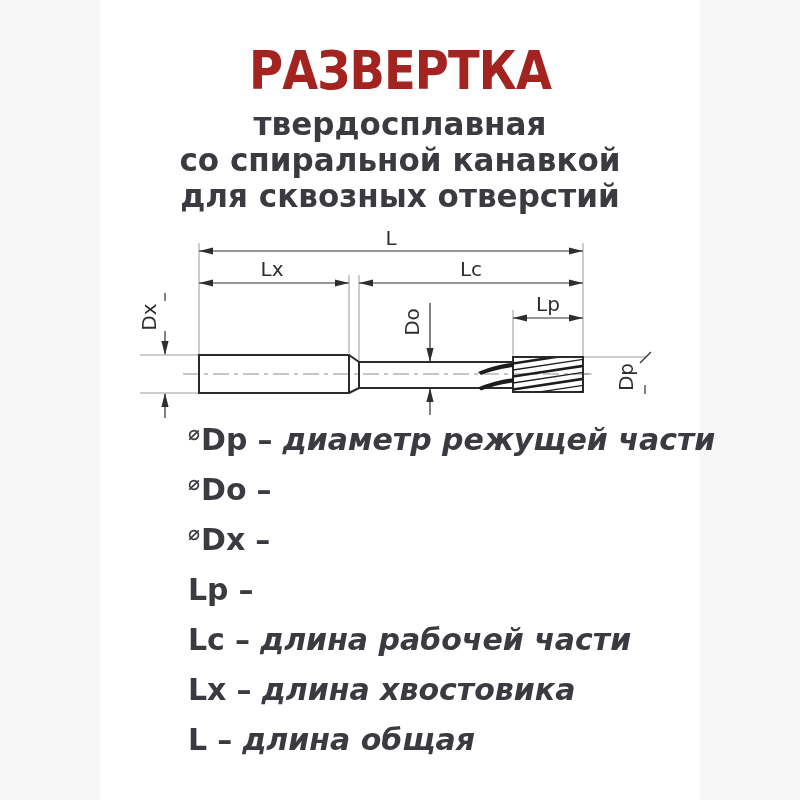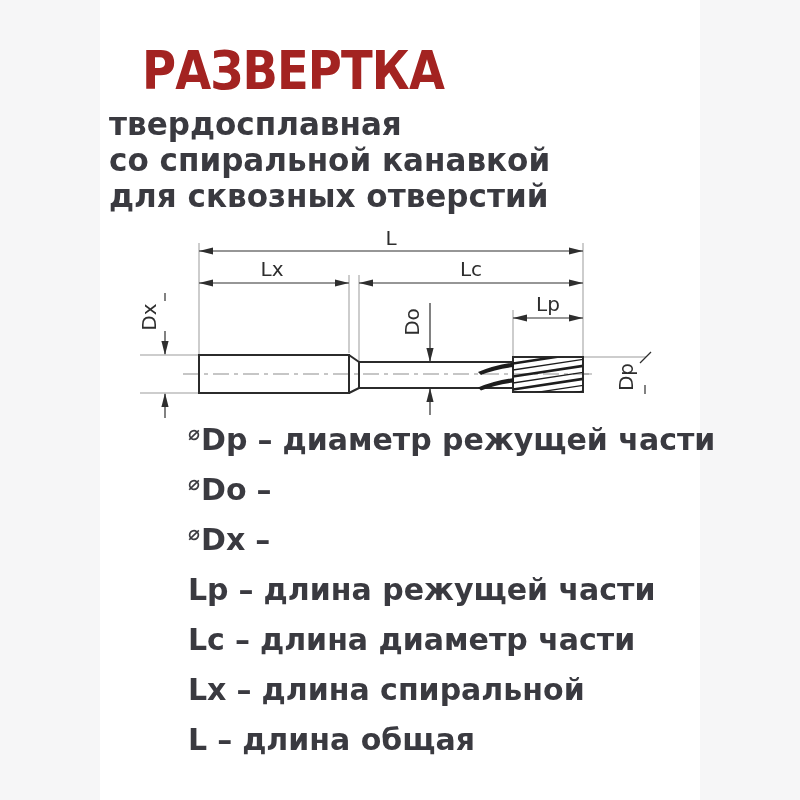--- a/index.html
+++ b/index.html
@@ -6,21 +6,21 @@
   body{
     width:800px;height:800px;
     background:#f6f6f7;
     font-family:"Liberation Sans",sans-serif;
     position:relative;
   }
   .canvas{position:absolute;left:0;top:0;width:800px;height:800px;background:#f6f6f7;overflow:hidden;}
   .content{
     position:absolute;left:100px;top:0;width:600px;height:800px;background:#ffffff;
   }
-  .header{position:absolute;top:44px;left:0;width:600px;text-align:left;}
+  .header{position:absolute;top:44px;left:0;width:600px;text-align:center;}
   .title{
     font-family:"DejaVu Sans","Liberation Sans",sans-serif;
     font-weight:bold;
     font-size:54px;
     color:#a32321;
     letter-spacing:-1px;
     transform:scaleX(0.86);
     transform-origin:50% 50%;
     line-height:1.0;
     white-space:nowrap;
@@ -54,21 +54,21 @@
     font-size:30px;
     white-space:nowrap;
   }
   .diam{
     font-size:20px;
     position:relative;
     top:-6px;
     margin-right:1px;
   }
   .sep{margin:0 10px;}
-  .desc{letter-spacing:0px;}
+  .desc{letter-spacing:0px;font-style:italic;}
 </style>
 </head>
 <body>
 
 <div class="canvas">
   <div class="content">
 
     <div class="header">
       <div class="title">РАЗВЕРТКА</div>
       <div class="subtitle">
@@ -199,31 +199,30 @@
           <span class="sep">–</span>
       </div>
       <div class="legend-row">
         <span class="diam">⌀</span>
           <span>Dx</span>
           <span class="sep">–</span>
       </div>
       <div class="legend-row">
         <span>Lp</span>
           <span class="sep">–</span>
-          <span class="desc">длина режущей части</span>
       </div>
       <div class="legend-row">
         <span>Lc</span>
           <span class="sep">–</span>
-          <span class="desc">длина диаметр части</span>
+          <span class="desc">длина рабочей части</span>
       </div>
       <div class="legend-row">
         <span>Lx</span>
           <span class="sep">–</span>
-          <span class="desc">длина спиральной</span>
+          <span class="desc">длина хвостовика</span>
       </div>
       <div class="legend-row">
         <span>L</span>
           <span class="sep">–</span>
           <span class="desc">длина общая</span>
       </div>
     </div>
 
   </div>
 </div>

